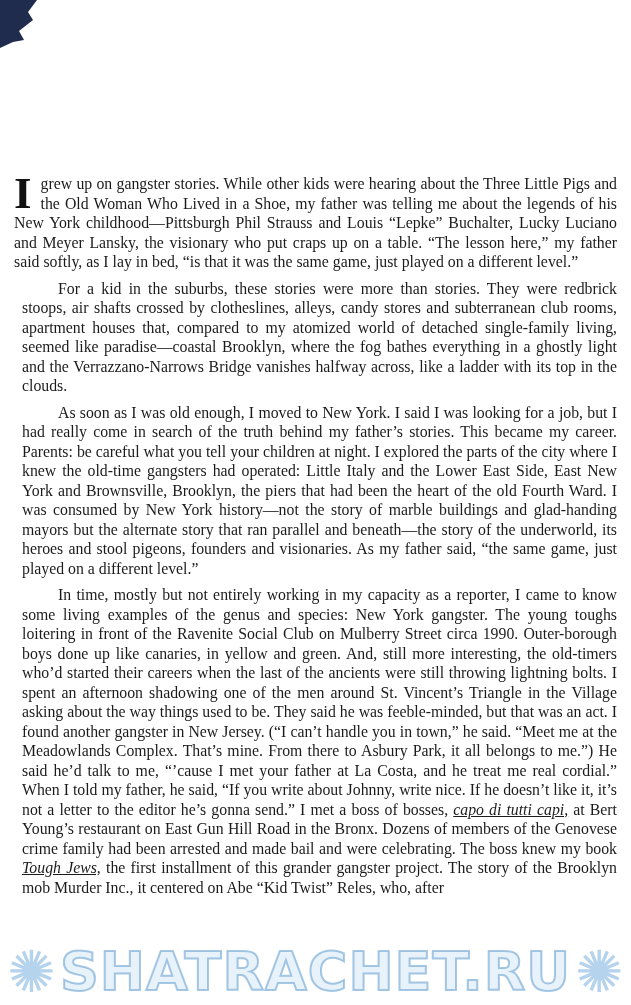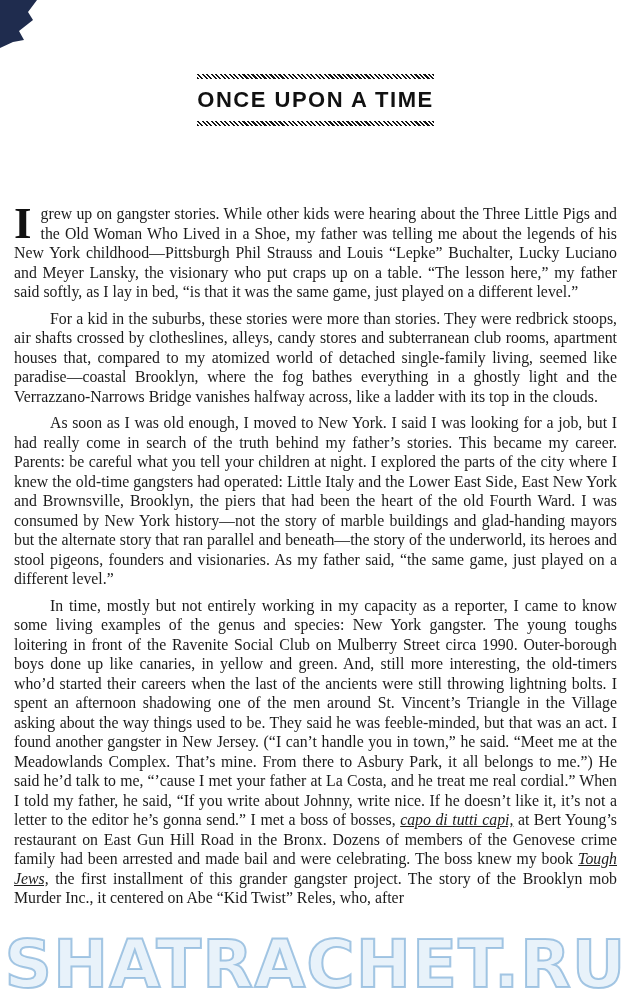--- a/index.html
+++ b/index.html
@@ -52,20 +52,21 @@
     margin-top: 78px;
     padding: 0 14px;
     font-size: 15.8px;
     line-height: 19.5px;
     text-align: justify;
   }
   .para { margin: 0; }
   .para + .para {
     margin-top: 7px;
     text-indent: 36px;
+    margin-left: 8px;
   }
   .dropcap {
     float: left;
     font-weight: 700;
     font-size: 45px;
     line-height: 34px;
     padding: 2px 9px 0 0;
     color: #111111;
   }
   .it { font-style: italic; text-decoration: underline; }
@@ -79,21 +80,21 @@
     display: flex;
     align-items: center;
     justify-content: center;
     gap: 4px;
     pointer-events: none;
     user-select: none;
   }
   .wm-text {
     font-family: "DejaVu Sans", sans-serif;
     font-weight: 700;
-    font-size: 66px;
+    font-size: 54px;
     letter-spacing: 1px;
     color: rgba(140, 190, 232, 0.20);
     -webkit-text-stroke: 2px rgba(95, 155, 205, 0.55);
     white-space: nowrap;
   }
   .wm-icon {
     font-family: "DejaVu Sans", sans-serif;
     font-size: 58px;
     line-height: 1;
     color: rgba(120, 175, 222, 0.55);
@@ -104,21 +105,20 @@
 
 <div class="page">
 
   <svg class="corner" width="40" height="48" viewBox="0 0 40 48" aria-hidden="true">
     <polygon points="0,0 37,0 28,12 33,20 19,31 24,40 13,42 0,48" fill="#1f2c4e"></polygon>
   </svg>
 
   <div class="chapter-header-wrap">
     <header class="chapter-header">
       <div class="rule rule-top"></div>
-      <h1 class="chapter-title">ONCE UPON A TIME</h1>
       <div class="rule rule-bottom"></div>
     </header>
   </div>
 
   <main class="body-text" id="body-text">
       <p class="para"><span class="dropcap">I</span><span>grew up on gangster stories. While other kids were hearing about the Three Little Pigs and the Old Woman Who Lived in a Shoe, my father was telling me about the legends of his New York childhood—Pittsburgh Phil Strauss and Louis “Lepke” Buchalter, Lucky Luciano and Meyer Lansky, the visionary who put craps up on a table. “The lesson here,” my father said softly, as I lay in bed, “is that it was the same game, just played on a different level.”</span></p>
       <p class="para"><span>For a kid in the suburbs, these stories were more than stories. They were redbrick stoops, air shafts crossed by clotheslines, alleys, candy stores and subterranean club rooms, apartment houses that, compared to my atomized world of detached single-family living, seemed like paradise—coastal Brooklyn, where the fog bathes everything in a ghostly light and the Verrazzano-Narrows Bridge vanishes halfway across, like a ladder with its top in the clouds.</span></p>
       <p class="para"><span>As soon as I was old enough, I moved to New York. I said I was looking for a job, but I had really come in search of the truth behind my father’s stories. This became my career. Parents: be careful what you tell your children at night. I explored the parts of the city where I knew the old-time gangsters had operated: Little Italy and the Lower East Side, East New York and Brownsville, Brooklyn, the piers that had been the heart of the old Fourth Ward. I was consumed by New York history—not the story of marble buildings and glad-handing mayors but the alternate story that ran parallel and beneath—the story of the underworld, its heroes and stool pigeons, founders and visionaries. As my father said, “the same game, just played on a different level.”</span></p>
       <p class="para"><span>In time, mostly but not entirely working in my capacity as a reporter, I came to know some living examples of the genus and species: New York gangster. The young toughs loitering in front of the Ravenite Social Club on Mulberry Street circa 1990. Outer-borough boys done up like canaries, in yellow and green. And, still more interesting, the old-timers who’d started their careers when the last of the ancients were still throwing lightning bolts. I spent an afternoon shadowing one of the men around St. Vincent’s Triangle in the Village asking about the way things used to be. They said he was feeble-minded, but that was an act. I found another gangster in New Jersey. (“I can’t handle you in town,” he said. “Meet me at the Meadowlands Complex. That’s mine. From there to Asbury Park, it all belongs to me.”) He said he’d talk to me, “’cause I met your father at La Costa, and he treat me real cordial.” When I told my father, he said, “If you write about Johnny, write nice. If he doesn’t like it, it’s not a letter to the editor he’s gonna send.” I met a boss of bosses, </span><span class="it">capo di tutti capi,</span><span> at Bert Young’s restaurant on East Gun Hill Road in the Bronx. Dozens of members of the Genovese crime family had been arrested and made bail and were celebrating. The boss knew my book </span><span class="it">Tough Jews,</span><span> the first installment of this grander gangster project. The story of the Brooklyn mob Murder Inc., it centered on Abe “Kid Twist” Reles, who, after</span></p>
     </main>

